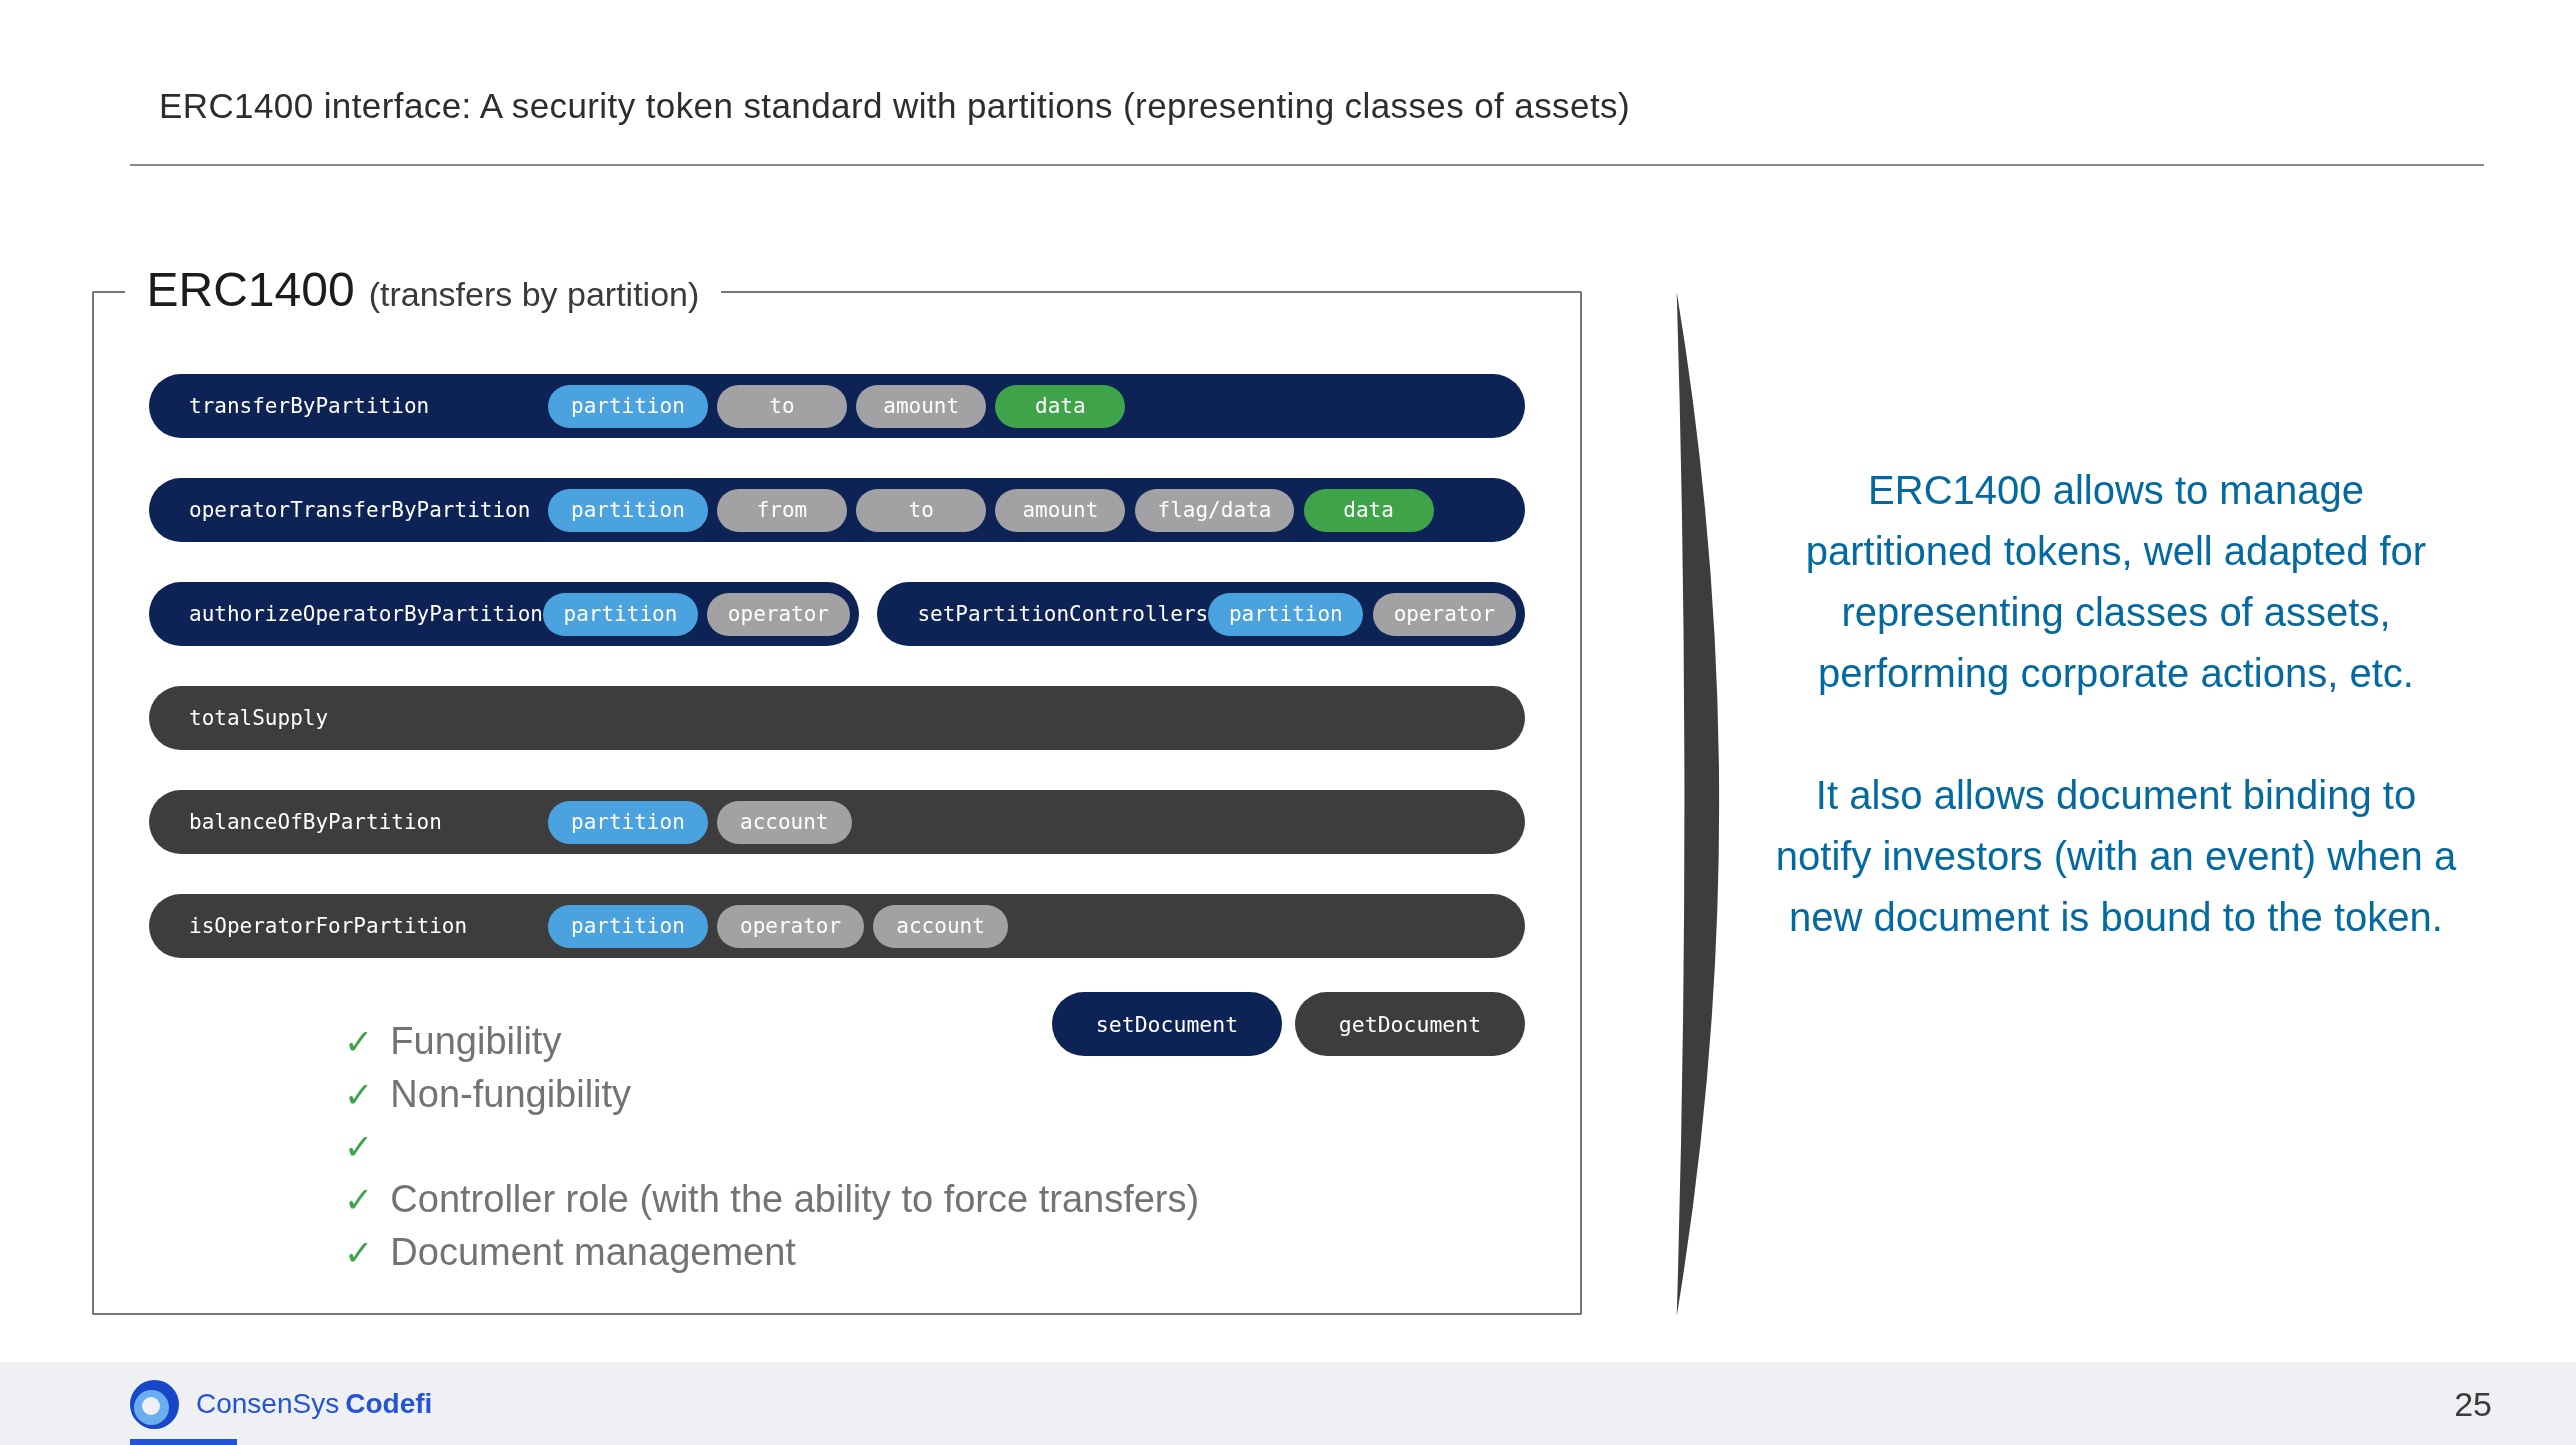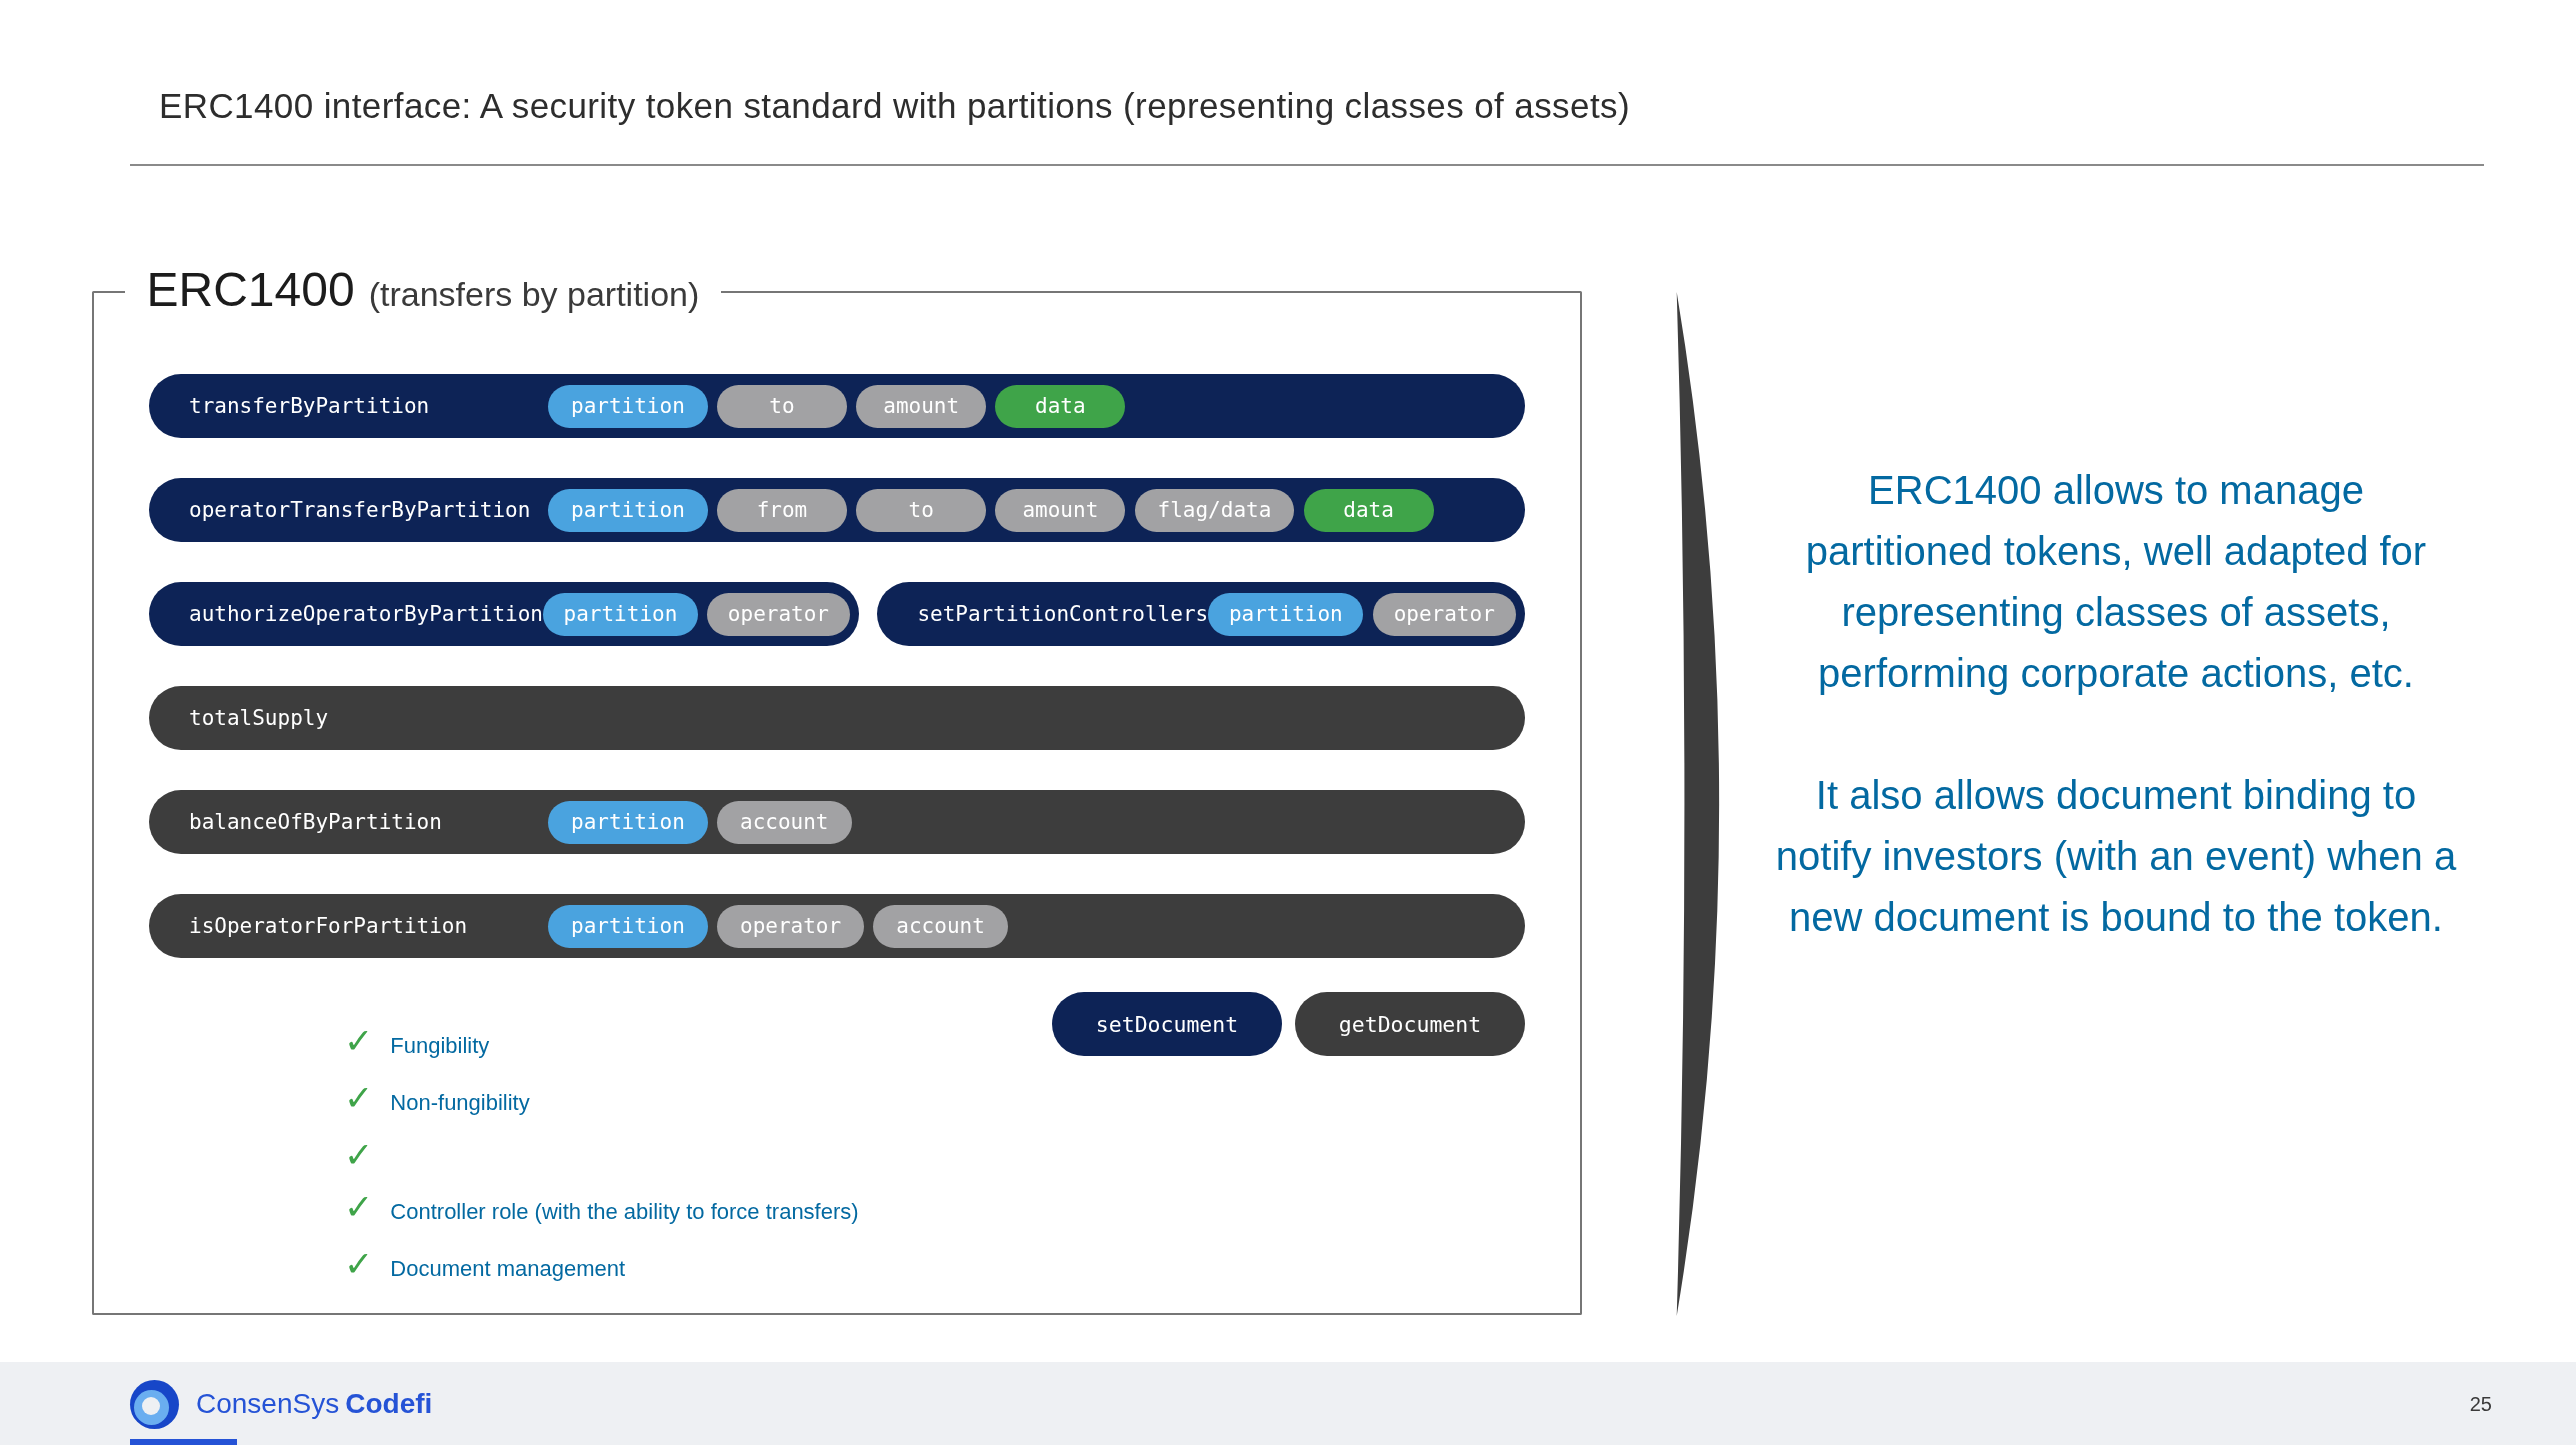--- a/index.html
+++ b/index.html
@@ -68,21 +68,21 @@
     height:64px; border-radius:32px; min-width:230px; padding:0 43px;
     display:flex; align-items:center; justify-content:center;
     font-family:"DejaVu Sans Mono", monospace; font-size:21.5px; color:#ffffff;
   }
   .doc-btn.navy { background:var(--navy,#0d2356); }
   .doc-btn.charcoal { background:var(--charcoal,#3d3d3d); }
 
   .checklist { position:absolute; left:195px; top:23px; list-style:none; }
   .checklist li { display:flex; align-items:baseline; gap:17px; line-height:52px; }
   .check { color:var(--check-green,#3fa449); font-size:35px; }
-  .check-label { font-size:22px; color:#0369a1; }
+  .check-label { font-size:38px; color:#737373; }
 
   
   .crescent { position:absolute; left:1669px; top:292px; width:54px; height:1024px; overflow:visible; }
   .crescent path { fill:var(--charcoal,#3d3d3d); }
 
   
   .aside {
     position:absolute; left:1771px; top:460px; width:690px;
     text-align:center; font-size:40px; line-height:61px; color:#0369a1;
   }
@@ -101,21 +101,21 @@
   .logo::before {
     content:""; position:absolute; left:3.8px; top:10px; width:35px; height:35px;
     border-radius:50%; background:#6aaef0;
   }
   .logo::after {
     content:""; position:absolute; left:11.5px; top:17.6px; width:18.4px; height:18.4px;
     border-radius:50%; background:#eef0f3;
   }
   .brand-text { font-size:28px; color:var(--brand-blue,#2553d6); }
   .brand-text b { font-weight:700; margin-left:6.1px; }
-  .page-number { position:absolute; right:84px; font-size:20px; color:#3a3a3a; }
+  .page-number { position:absolute; right:84px; font-size:34px; color:#3a3a3a; }
   .accent-bar {
     position:absolute; left:130px; bottom:0; width:107px; height:7px;
     background:var(--accent-bar,#2553d6);
   }
 </style>
 </head>
 <body>
 
 <div class="slide">
 

